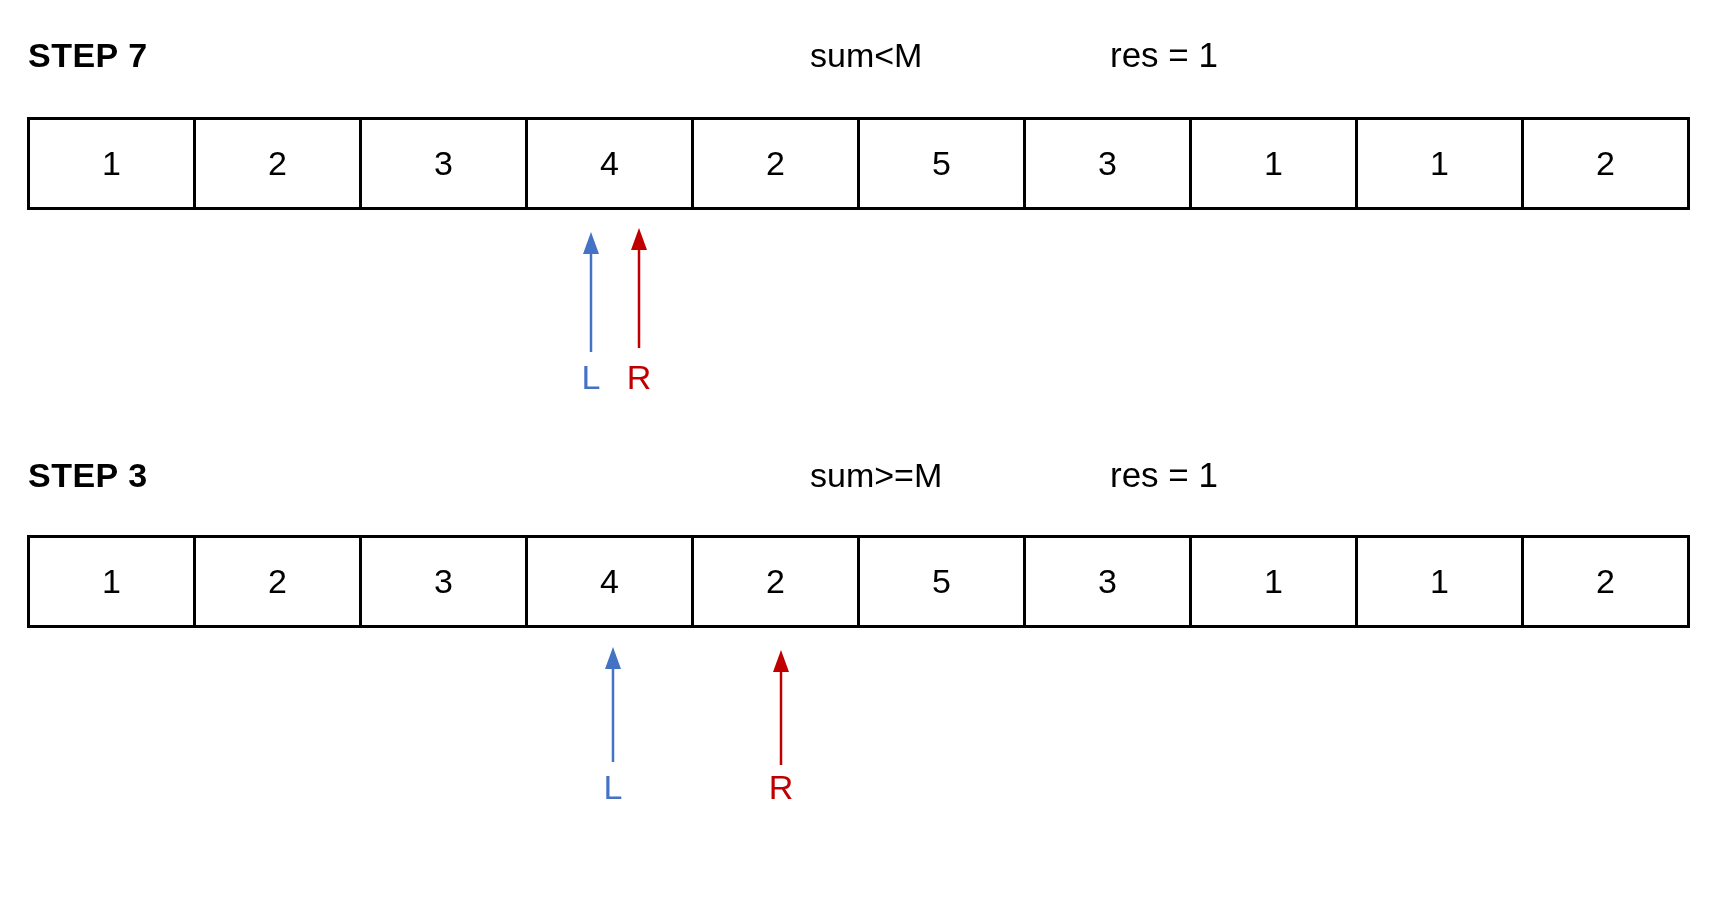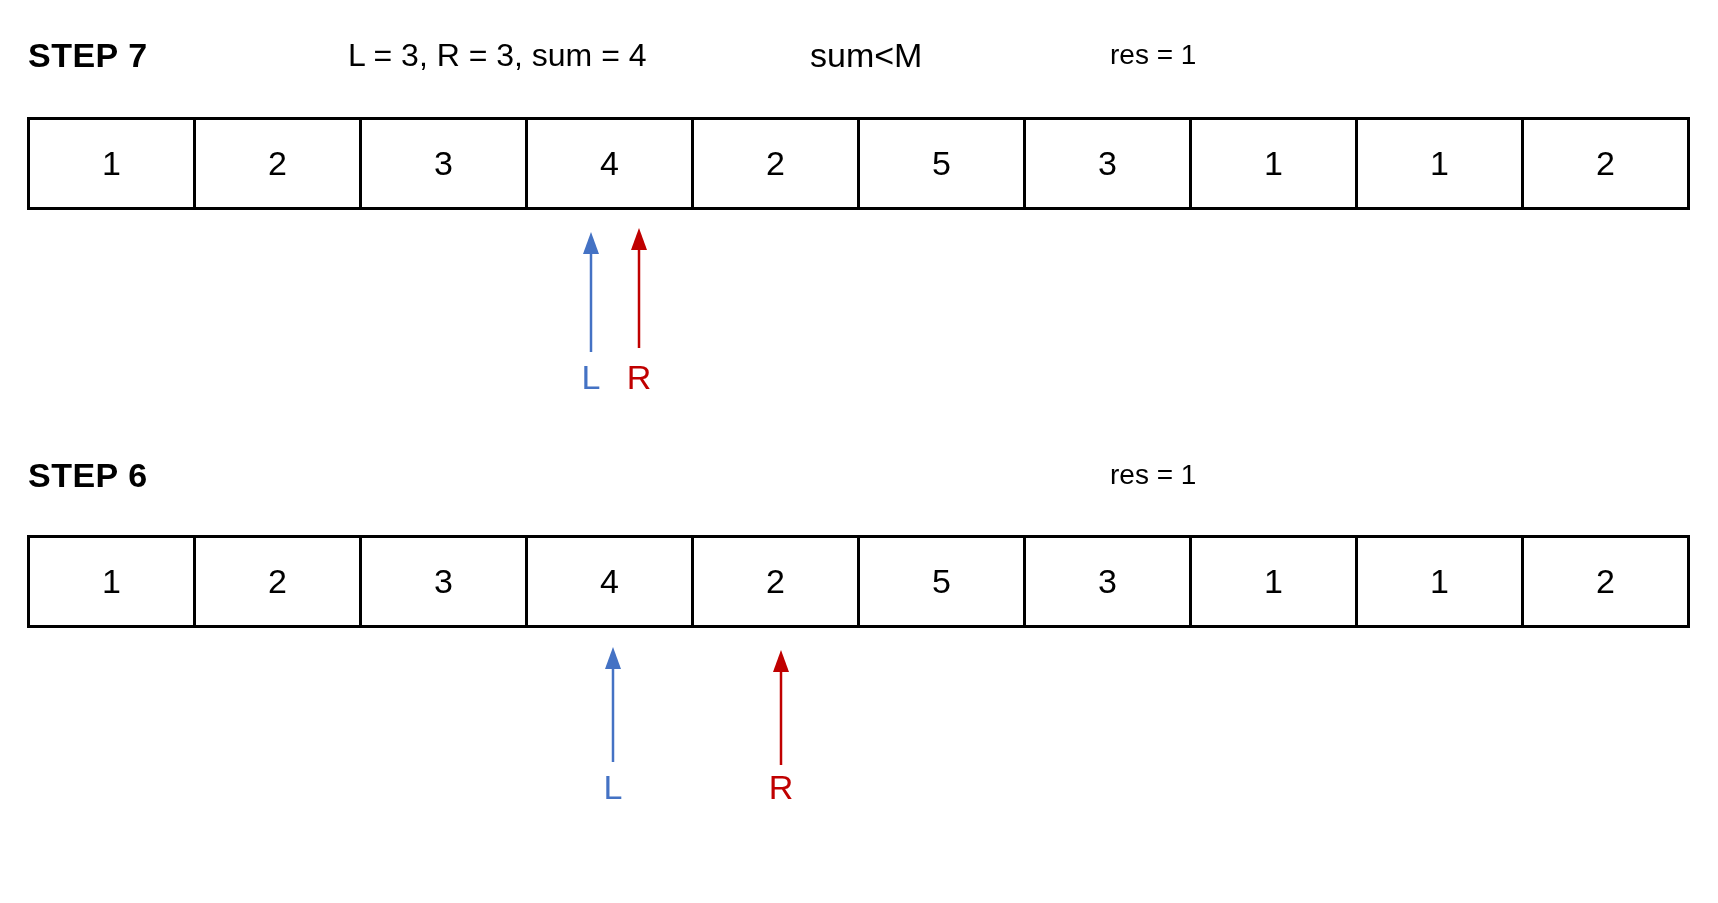--- a/index.html
+++ b/index.html
@@ -57,21 +57,21 @@
     top: 0;
     font-size: 34px;
     font-weight: normal;
     line-height: 50px;
     white-space: nowrap;
   }
   .step-res {
     position: absolute;
     left: 1110px;
     top: 0;
-    font-size: 28px;
+    font-size: 35px;
     font-weight: normal;
     line-height: 50px;
     white-space: nowrap;
   }
 
   
   .array-row {
     position: absolute;
     left: 27px;
     display: flex;
@@ -113,21 +113,20 @@
 </style>
 </head>
 <body>
 
 <div class="canvas">
 
   <div class="step-block" style="top:30px;">
 
     <div class="step-header">
       <div class="step-title">STEP 7</div>
-      <div class="step-state">L = 3, R = 3, sum = 4</div>
       <div class="step-cond">sum&lt;M</div>
       <div class="step-res">res = 1</div>
     </div>
 
     <div class="array-row" id="array-row-7" style="top:87px;">
         <div class="array-cell">1</div>
         <div class="array-cell">2</div>
         <div class="array-cell">3</div>
         <div class="array-cell">4</div>
         <div class="array-cell">2</div>
@@ -151,21 +150,22 @@
         <line x1="11" y1="122" x2="11" y2="22" stroke="#C00000" stroke-width="2.5"></line>
         <polygon points="11,2 19,24 3,24" fill="#C00000"></polygon>
       </svg>
       <div class="pointer-label ptr-R" style="left: -14px; top: 134px; width: 50px; color: rgb(192, 0, 0);">R</div>
     </div>
   </div>
 
   <div class="step-block" style="top:450px;">
 
     <div class="step-header">
-      <div class="step-title">STEP 6</div>
+      <div class="step-title">STEP 3</div>
+      <div class="step-cond">sum&gt;=M</div>
       <div class="step-res">res = 1</div>
     </div>
 
     <div class="array-row" id="array-row-8" style="top:85px;">
         <div class="array-cell">1</div>
         <div class="array-cell">2</div>
         <div class="array-cell">3</div>
         <div class="array-cell">4</div>
         <div class="array-cell">2</div>
         <div class="array-cell">5</div>

